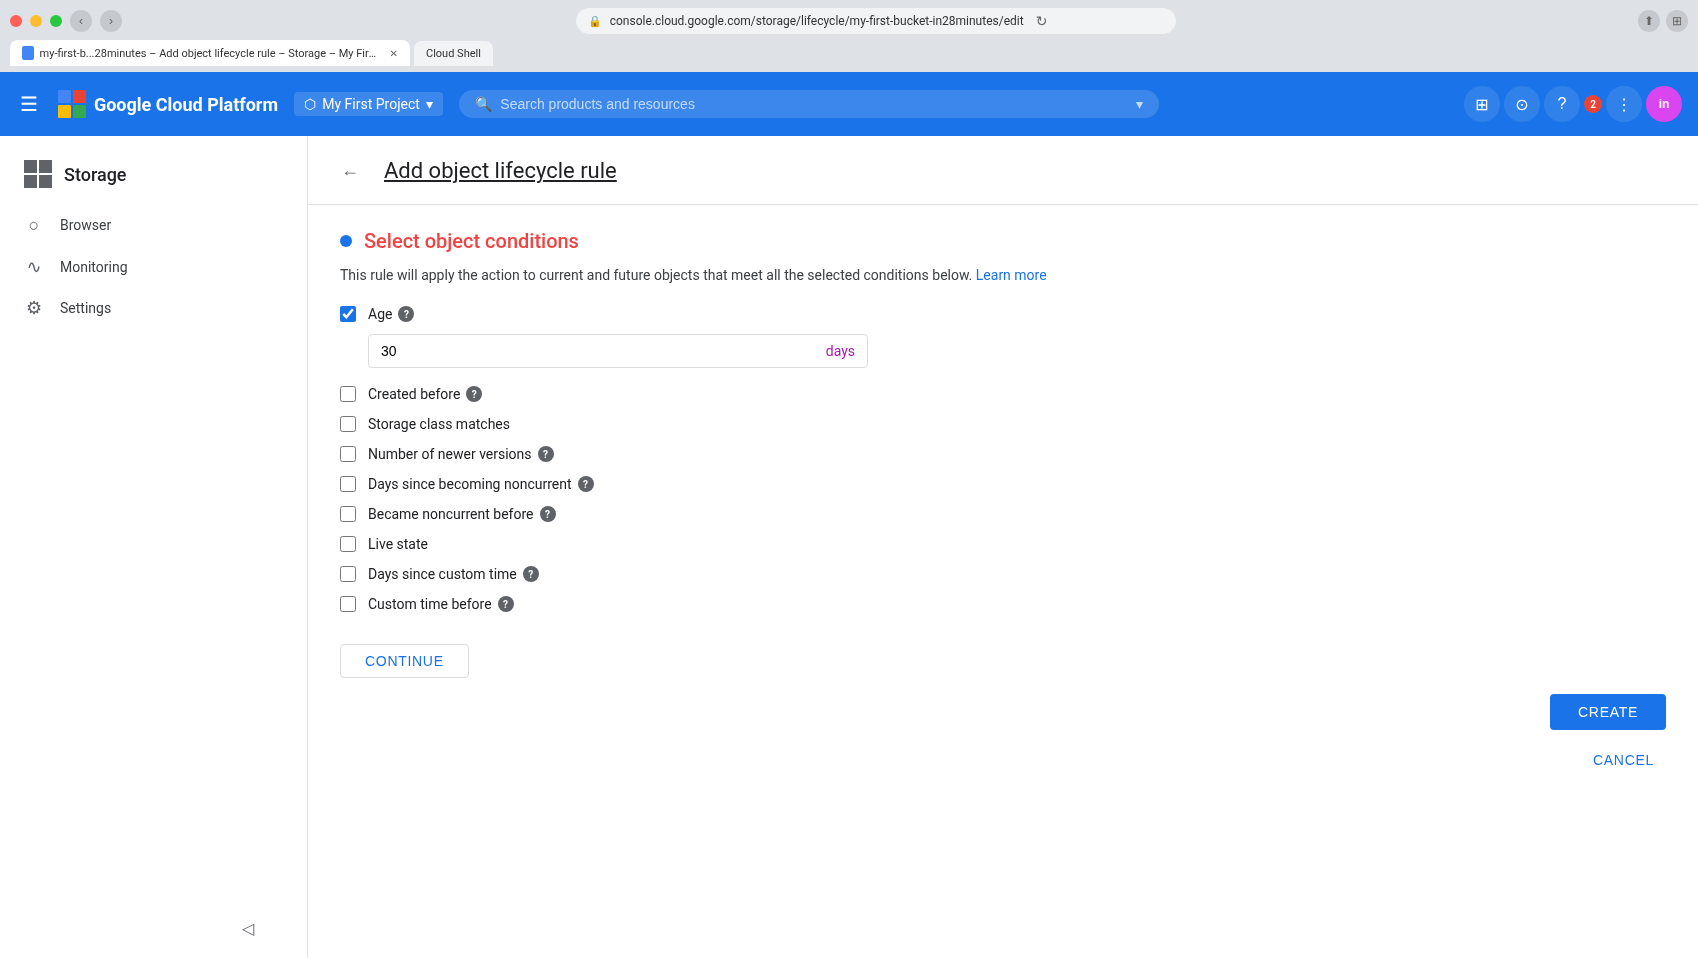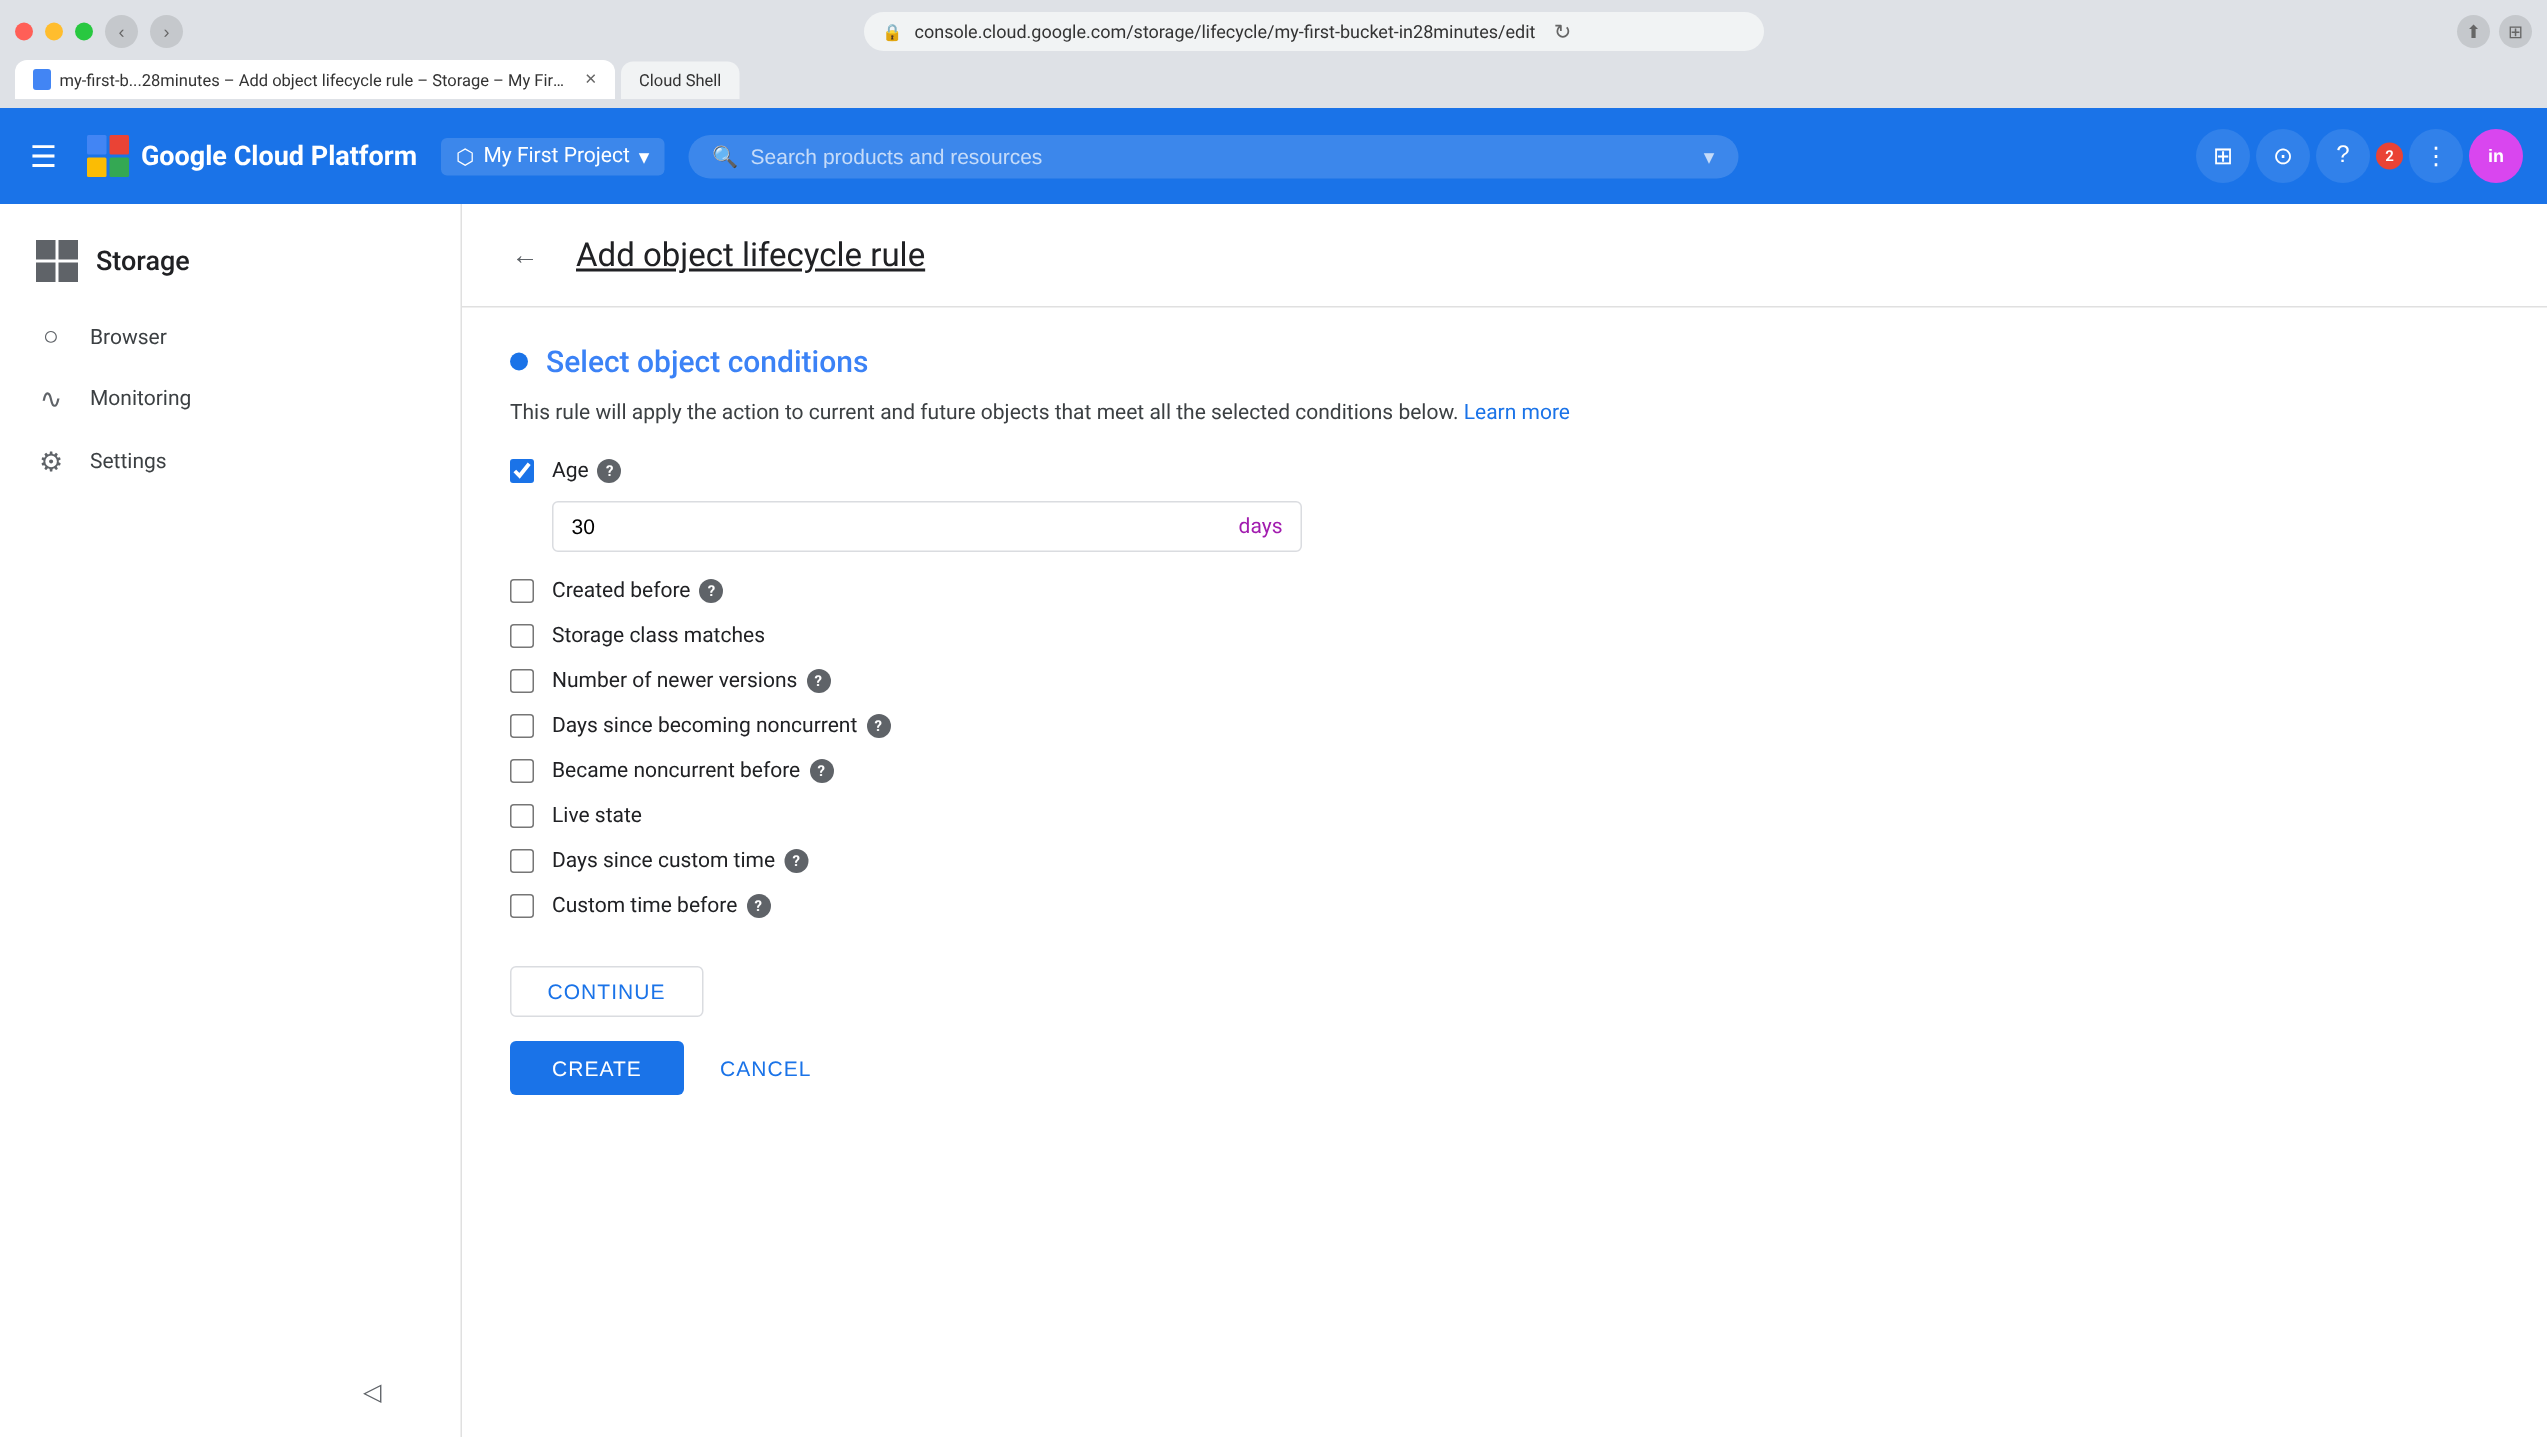--- a/index.html
+++ b/index.html
@@ -222,21 +222,21 @@
       align-items: center;
       gap: 12px;
       margin-bottom: 12px;
     }
     .step-dot {
       width: 12px; height: 12px; border-radius: 50%; background: #1a73e8; flex-shrink: 0;
     }
     .section-title {
       font-size: 20px;
       font-weight: 500;
-      color: #3b82f6;
+      color: #ef4444;
     }
     .section-desc {
       font-size: 14px;
       color: #3c4043;
       line-height: 1.5;
       margin-bottom: 20px;
     }
     .learn-more { color: #1a73e8; text-decoration: none; }
 
     
@@ -306,20 +306,21 @@
       cursor: pointer;
       font-weight: 500;
       letter-spacing: 0.05em;
     }
 
     .action-buttons {
       margin-top: 16px;
       display: flex;
       gap: 12px;
       align-items: flex-end;
+      flex-direction: column;
     }
     .create-btn {
       background: #1a73e8;
       color: white;
       border: none;
       border-radius: 4px;
       padding: 10px 28px;
       font-size: 14px;
       font-weight: 500;
       cursor: pointer;

